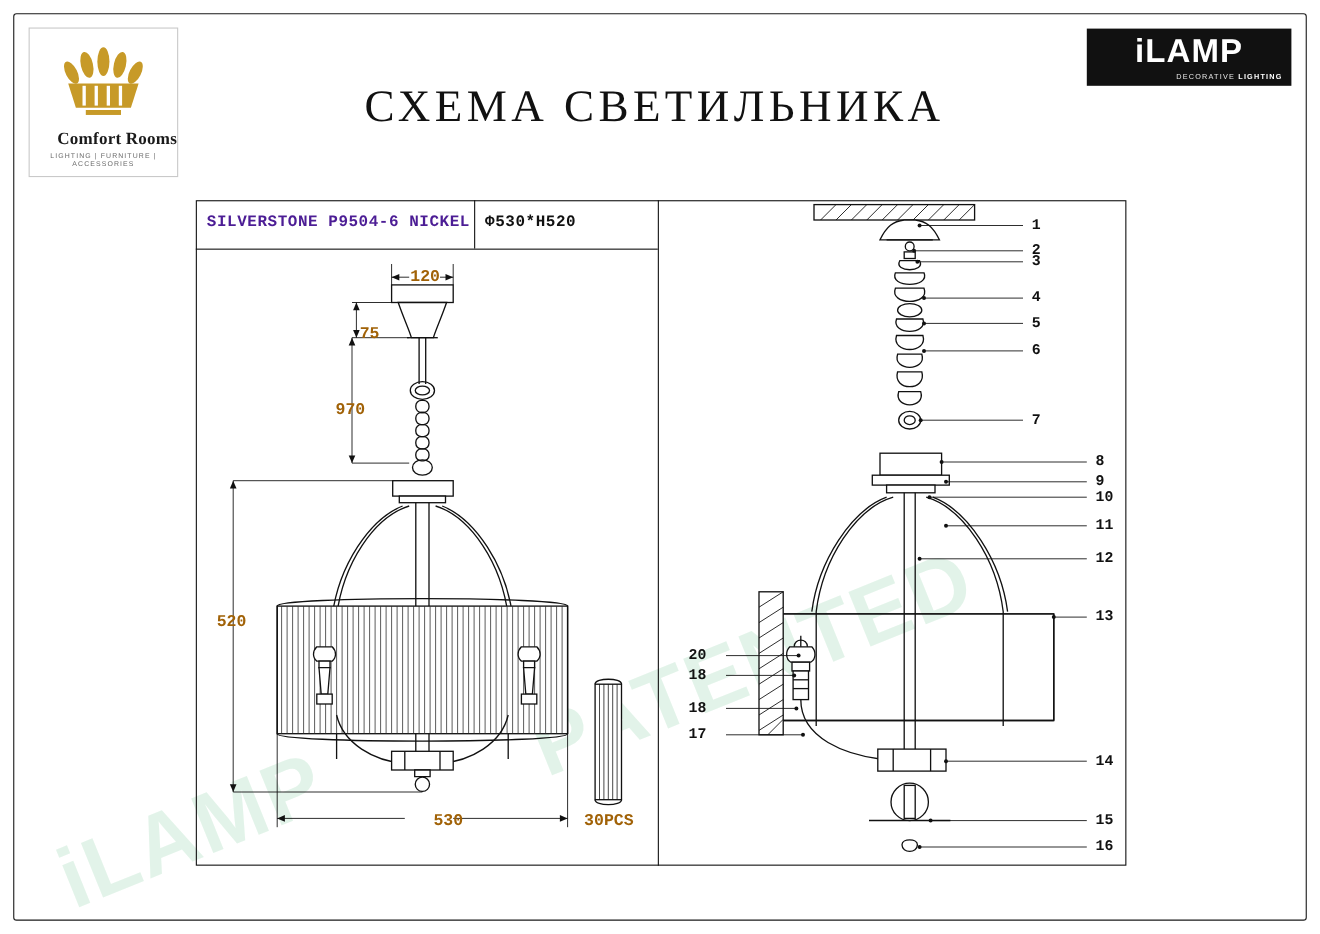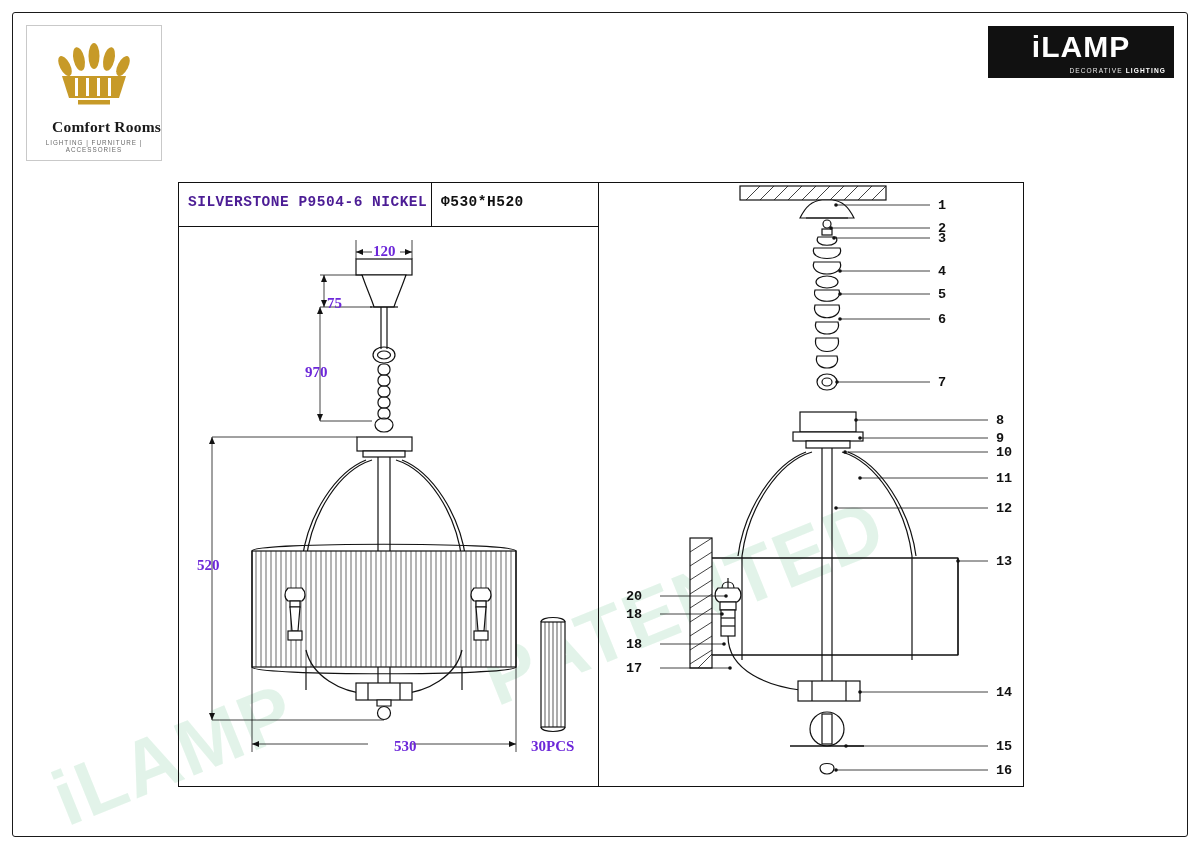--- a/index.html
+++ b/index.html
@@ -82,22 +82,22 @@
     letter-spacing:.5px;color:#4c1d95;
   }
   .model-dim{
     position:absolute;left:441px;top:194px;
     font-family:"Liberation Mono",monospace;font-size:14.5px;font-weight:bold;
     letter-spacing:.5px;color:#111;
   }
 
   
   .dim{
-    position:absolute;font-family:Liberation Serif, serif;
-    font-weight:bold;color:#6d28d9;
+    position:absolute;font-family:Liberation Mono, monospace;
+    font-weight:bold;color:#a16207;
   }
   .dim-120{left:373px;top:243px;font-size:15px;}
   .dim-75{left:327px;top:295px;font-size:15px;}
   .dim-970{left:305px;top:364px;font-size:15px;}
   .dim-520{left:197px;top:557px;font-size:15px;}
   .dim-530{left:394px;top:738px;font-size:15px;}
   .dim-30pcs{left:531px;top:738px;font-size:15px;}
 
   
   .cn{
@@ -139,20 +139,21 @@
     </svg>
     <div class="logo-name">Comfort Rooms</div>
     <div class="logo-sub">LIGHTING  |  FURNITURE  |  ACCESSORIES</div>
   </div>
 
   <div class="ilamp-box">
     <div class="ilamp-word">iLAMP</div>
     <div class="ilamp-sub"><span>DECORATIVE </span><b>LIGHTING</b></div>
   </div>
 
+  <div class="main-title">СХЕМА СВЕТИЛЬНИКА</div>
 
   <div class="diagram-frame"></div>
   <div class="divider-v"></div>
   <div class="header-rule"></div>
   <div class="header-sep"></div>
 
   <div class="model-name">SILVERSTONE P9504-6 NICKEL</div>
   <div class="model-dim">Φ530*H520</div>
 
   <svg class="art" viewBox="0 0 1200 849">

